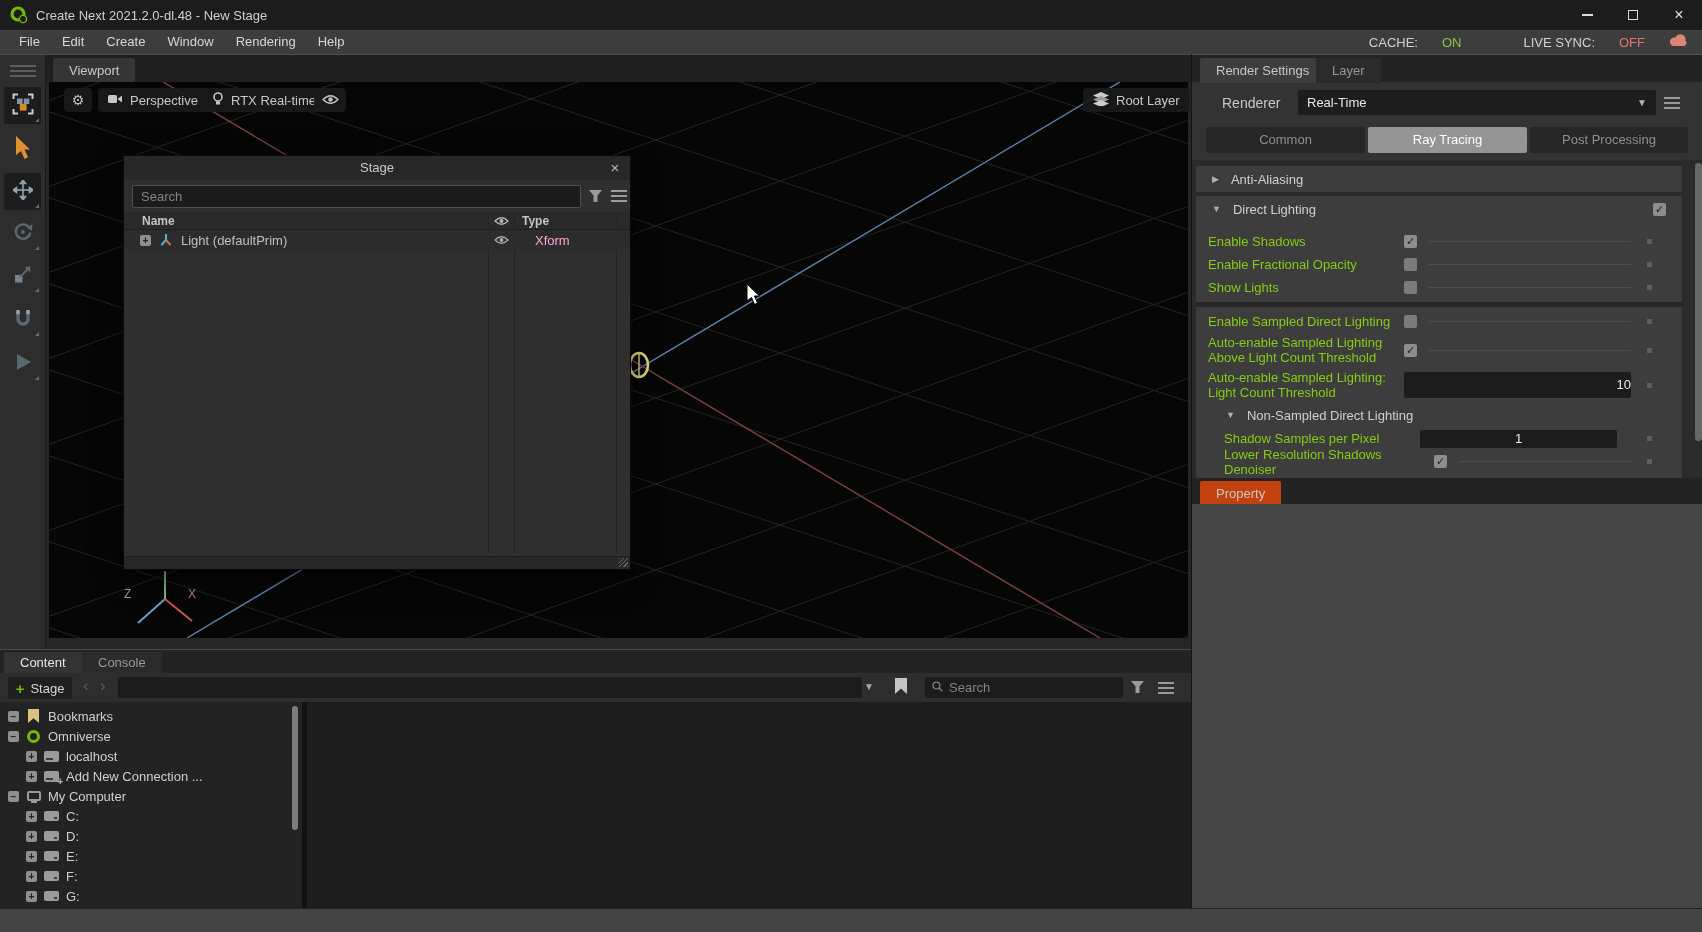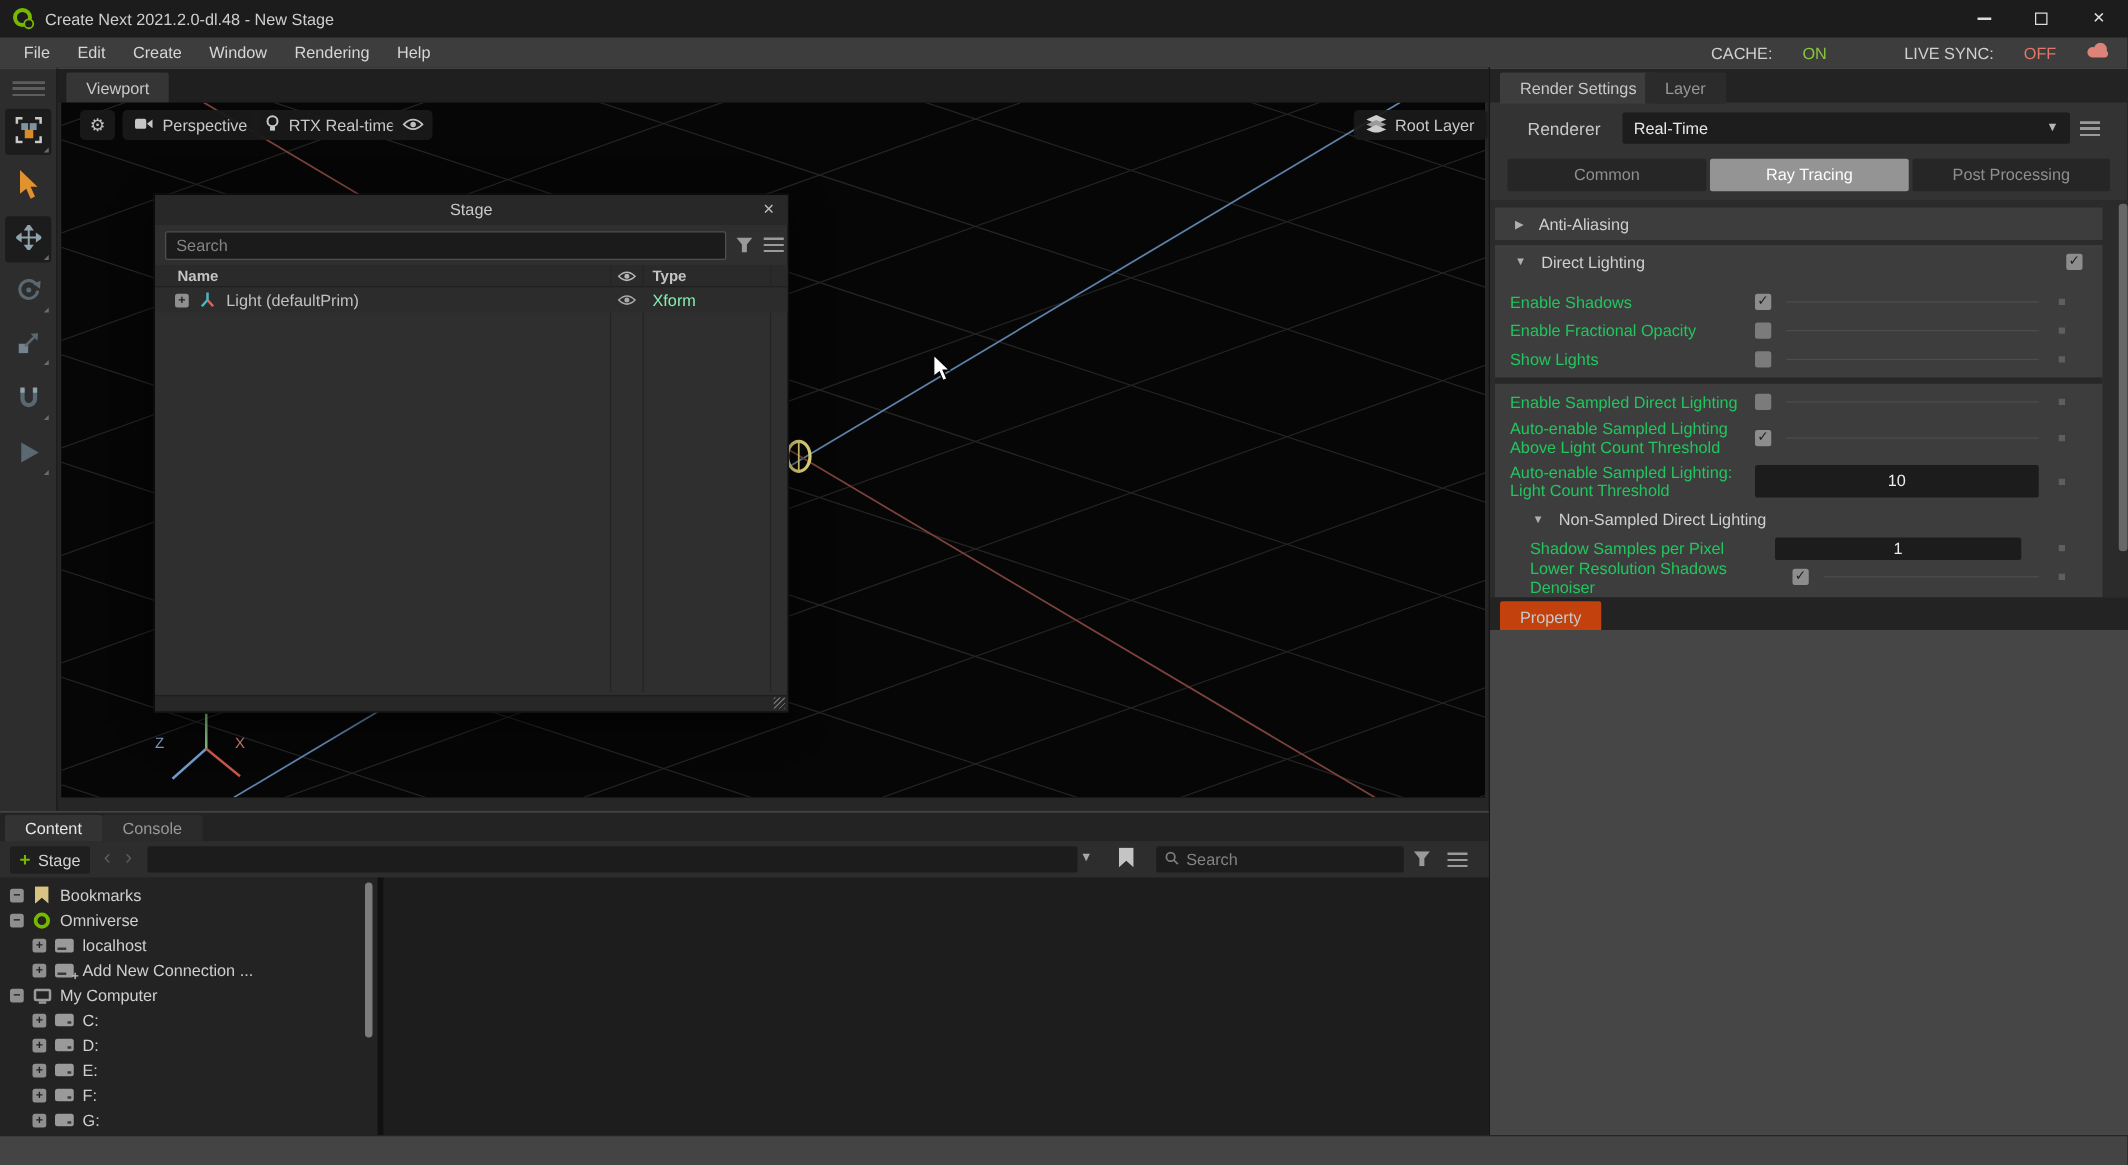--- a/index.html
+++ b/index.html
@@ -57,21 +57,21 @@
   #rpanel .tabstrip { background:#232323; }
   .drop { position:absolute; background:#1d1d1d; border-radius:2px; color:#e8e8e8; display:flex; align-items:center; padding:0 9px; }
   .drop .dar { margin-left:auto; color:#b5b5b5; font-size:10px; }
   .ham { width:16px; height:12px; background:repeating-linear-gradient(#9a9a9a 0 2px, rgba(0,0,0,0) 2px 5px); }
   .modebtn { position:absolute; top:73px; height:26px; border-radius:2px; background:#262626; color:#8f8f8f; text-align:center; line-height:26px; }
   .modebtn.sel { background:#949494; color:#fdfdfd; }
   #scrollarea { position:absolute; left:0; top:106px; width:511px; height:318px; background:#2b2b2b; overflow:hidden; }
   .sectbar { position:absolute; left:4px; width:486px; background:#3d3d3d; color:#cfcfcf; }
   .arr { color:#b0b0b0; font-size:9px; margin-right:12px; }
   .srow { display:flex; align-items:center; height:23px; padding:0 30px 0 12px; }
-  .slabel { width:196px; flex:none; color:#22c55e; line-height:15px; }
+  .slabel { width:196px; flex:none; color:#84cc16; line-height:15px; }
   .chk { flex:none; width:13px; height:13px; border-radius:2px; background:#7b7b7b; color:#1f1f1f; font-size:11px; font-weight:bold; line-height:13px; text-align:center; }
   .chk.on { background:#8d8d8d; }
   .hline { flex:1; height:1px; background:#4d4d4d; margin:0 16px 0 12px; }
   .dot { flex:none; width:5px; height:5px; background:#5f5f5f; }
   .vfield { background:#1c1c1c; border-radius:2px; color:#ececec; text-align:center; }
   .sdivider { height:5px; background:#272727; margin:3px 0; }
   #prop-strip { position:absolute; left:0; top:424px; width:511px; height:26px; background:#232323; }
   #prop-content { position:absolute; left:0; top:450px; width:511px; height:404px; background:#464646; }
   .sbar { position:absolute; width:7px; border-radius:3px; background:#676767; }
 
@@ -306,21 +306,21 @@
             <line x1="7" y1="2" x2="7" y2="8" stroke="#49b8c4"></line>
             <line x1="7" y1="8" x2="2.5" y2="13" stroke="#49b8c4"></line>
             <line x1="7" y1="8" x2="11.5" y2="13" stroke="#d4695c"></line>
           </g>
         </svg></span>
     <span style="margin-left:8px;color:#c0c0c0;">Light (defaultPrim)</span>
     <span class="abs" style="left:370px;"><svg width="15" height="10">
           <path d="M1 5 Q7.5 -1.5 14 5 Q7.5 11.5 1 5 Z" fill="none" stroke="#a8a8a8" stroke-width="1.3"></path>
           <circle cx="7.5" cy="5" r="2" fill="#a8a8a8"></circle>
         </svg></span>
-    <span class="abs" style="left:398px;color:#86efac;">Xform</span>
+    <span class="abs" style="left:411px;color:#f9a8d4;">Xform</span>
   </div>
   <div class="bstrip">
       <span class="grip-corner"></span>
     </div>
 </div>
 
 <div class="abs" id="rpanel">
   <div class="tabstrip">
     <div class="ptab" style="left:8px;background:#3d3d3d;">Render Settings</div>
     <div class="ptab inactive" style="left:124px;">Layer</div>
@@ -375,21 +375,21 @@
       <div class="srow" style="height:34px;">
         <span class="slabel"><span>Auto-enable Sampled Lighting</span><br>
         <span>Above Light Count Threshold</span></span>
         <span class="chk on">✓</span>
         <span class="hline"></span>
           <span class="dot"></span>
       </div>
       <div class="srow" style="height:36px;">
         <span class="slabel"><span>Auto-enable Sampled Lighting:</span><br>
         <span>Light Count Threshold</span></span>
-        <span class="vfield" style="flex:1;height:26px;line-height:26px;margin-right:16px;">10</span>
+        <span class="vfield" style="flex:1;height:26px;line-height:26px;margin-right:16px;text-align:right;">10</span>
         <span class="dot"></span>
       </div>
       <div style="display:flex;align-items:center;height:24px;padding-left:30px;">
         <span class="arr">▼</span>
         <span style="color:#cfcfcf;">Non-Sampled Direct Lighting</span>
       </div>
       <div class="srow" style="padding-left:28px;">
         <span class="slabel" style="width:196px;">Shadow Samples per Pixel</span>
         <span class="vfield" style="flex:1;height:18px;line-height:18px;margin-right:30px;">1</span>
         <span class="dot"></span>

